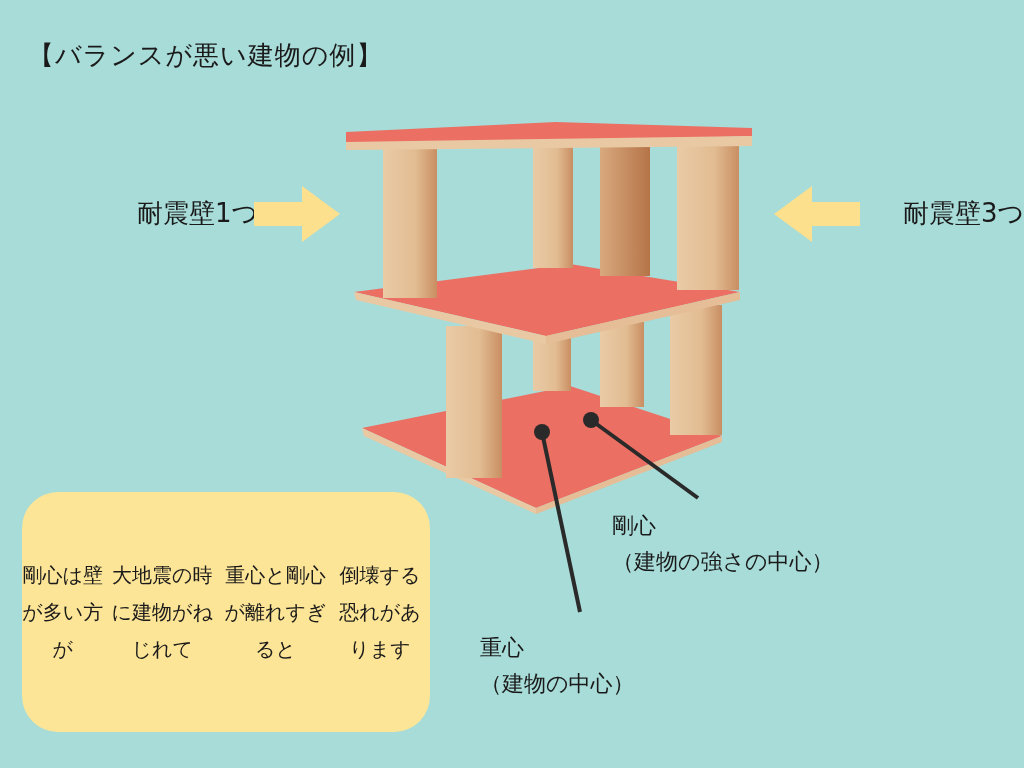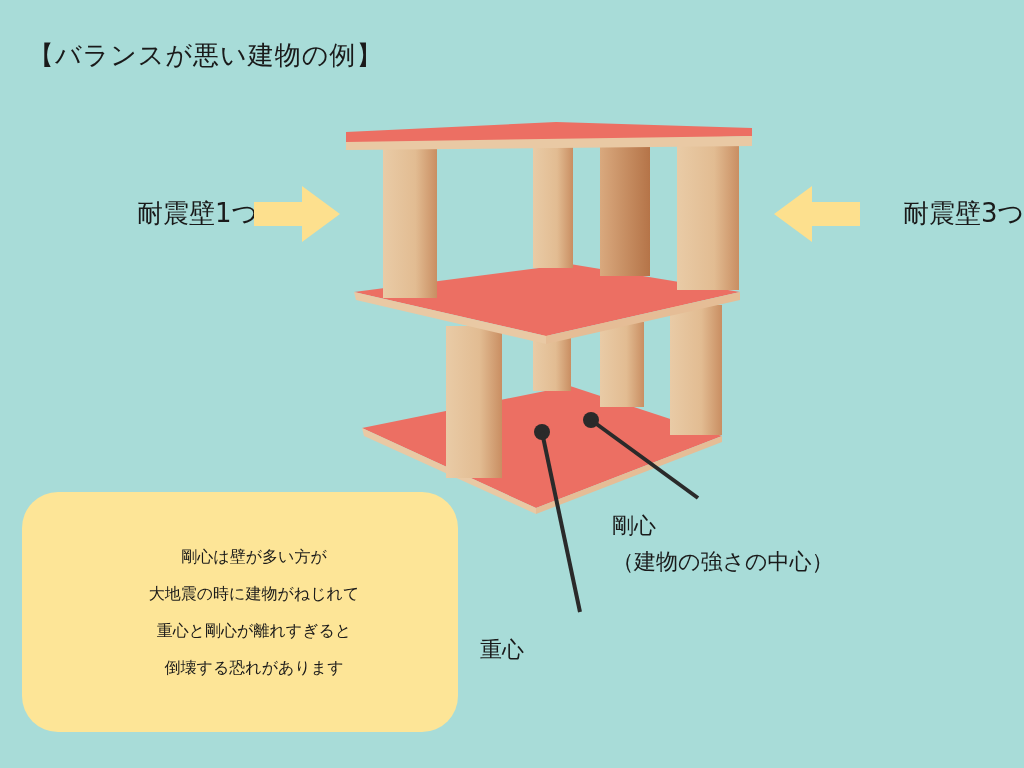--- a/index.html
+++ b/index.html
@@ -15,22 +15,22 @@
     font-size: 26px; letter-spacing: 1px; white-space: nowrap;
   }
   .side-label {
     position: absolute; font-size: 26px; white-space: nowrap; margin-left: 37px;
   }
   .arrow { position: absolute; }
   .model { position: absolute; left: 0; top: 0; width: 1024px; height: 768px; }
   .note-box {
     position: absolute; left: 22px; top: 492px; width: 408px; height: 240px;
     background: #fde597; border-radius: 36px;
-    display: flex; flex-direction: column; align-items: center; justify-content: center;
-    font-size: 16px; line-height: 37px; text-align: center; padding-left: 28px;
+    display: flex; align-items: center; justify-content: center;
+    font-size: 20px; line-height: 37px; text-align: center;
   }
   .callout {
     position: absolute; font-size: 22px; line-height: 36px; white-space: nowrap;
   }
 </style>
 </head>
 <body>
 
 <div class="title">【バランスが悪い建物の例】</div>
 
@@ -100,15 +100,16 @@
   <div>大地震の時に建物がねじれて</div>
   <div>重心と剛心が離れすぎると</div>
   <div>倒壊する恐れがあります</div>
 </div>
 
 <div class="callout" style="left:612px; top:508px; width:280px;">
   <div>剛心</div>
   <div>（建物の強さの中心）</div>
 </div>
 
-<div class="callout" style="left:480px; top:632px; width:200px;">
+<div class="callout" style="left:480px; top:632px; width:200px;font-family:Liberation Mono, monospace;">
   <div>重心</div>
+  <div>（建物の中心）</div>
 </div>
 
 </body></html>

